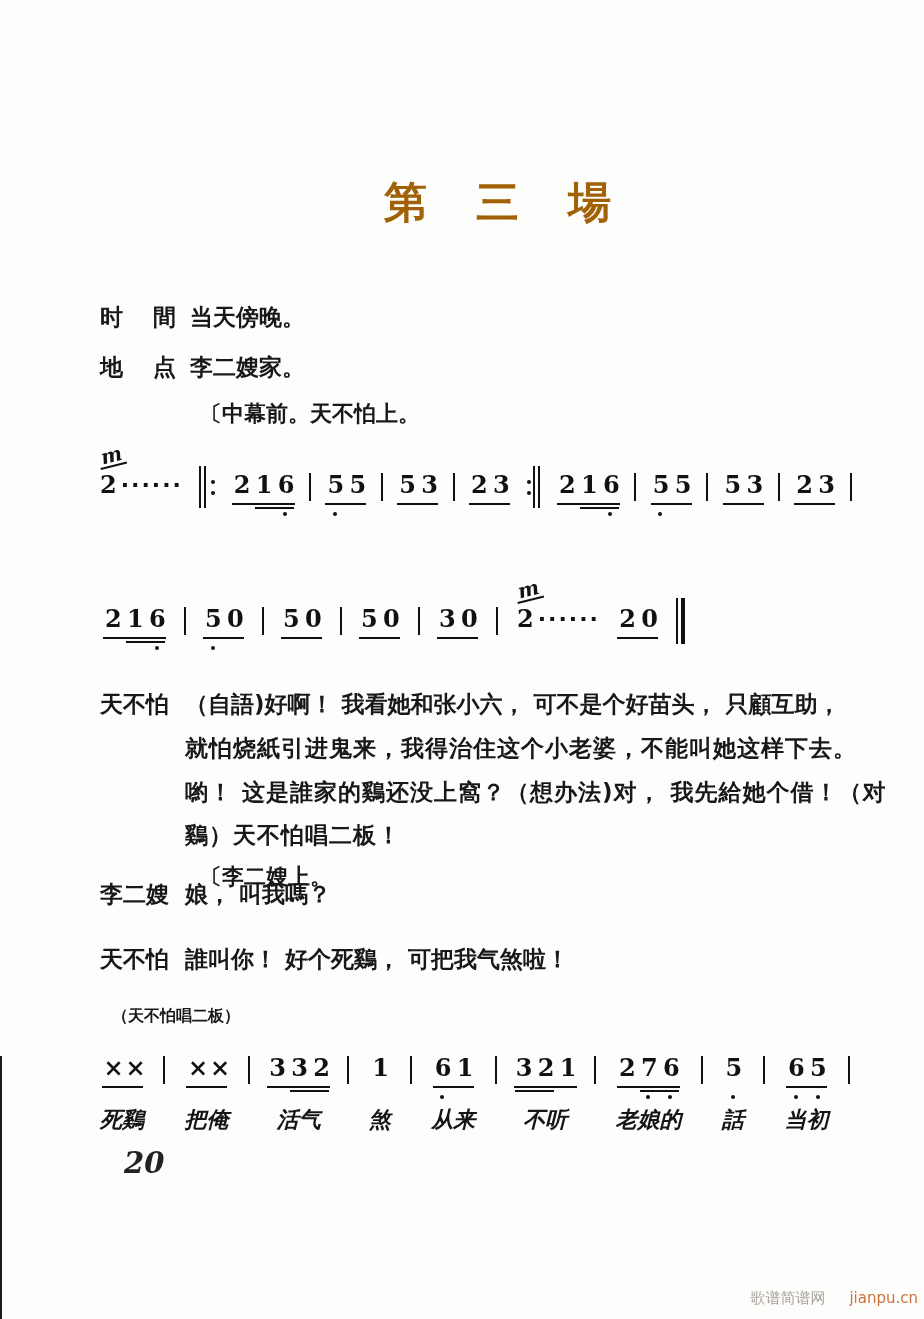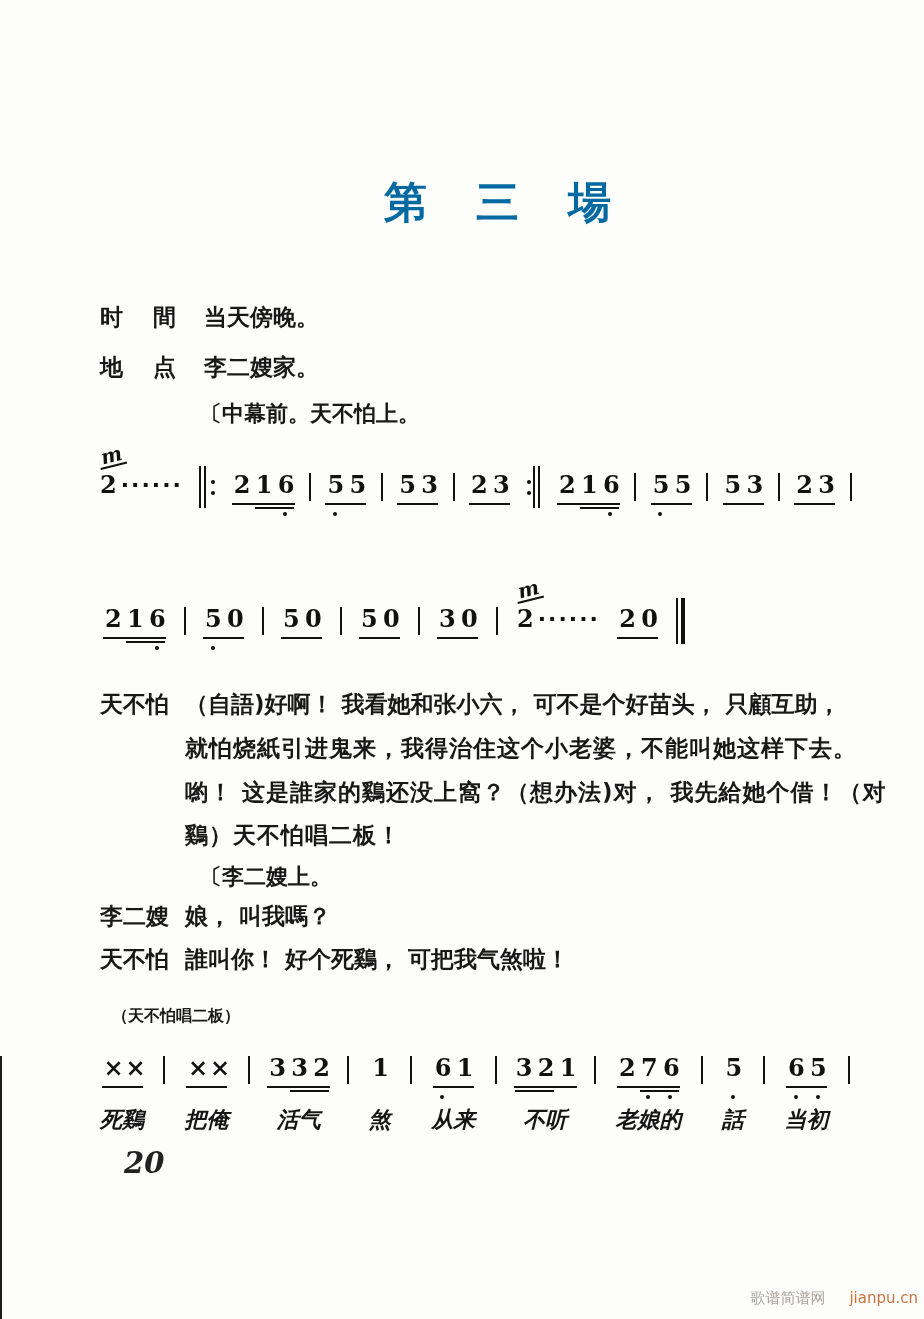--- a/index.html
+++ b/index.html
@@ -5,24 +5,24 @@
   html,body{margin:0;padding:0;}
   body{
     width:924px;height:1319px;position:relative;overflow:hidden;
     background:#fdfdfb;color:#181818;
     font-family:"DejaVu Sans",sans-serif;
   }
   .abs{position:absolute;}
   
   .page-title{
     left:384px;top:174px;font-size:43px;font-weight:bold;
-    word-spacing:30px;letter-spacing:2px;color:#0369a1;
+    word-spacing:30px;letter-spacing:2px;color:#a16207;
   }
   .meta-row{left:100px;font-size:23px;font-weight:bold;white-space:nowrap;}
-  .meta-label{word-spacing:22px;margin-right:28px;}
+  .meta-label{word-spacing:22px;margin-right:14px;}
   .stage-dir{font-size:22px;font-weight:bold;white-space:nowrap;}
   .drow{left:100px;font-size:23px;font-weight:bold;white-space:nowrap;}
   .speaker{display:inline-block;width:85px;}
   .dcont{left:185px;font-size:23px;font-weight:bold;white-space:nowrap;letter-spacing:1px;}
   .song-cue{left:112px;top:1006px;font-size:16px;font-weight:bold;}
   .pageno{
     left:124px;top:1146px;font-family:"DejaVu Serif",serif;
     font-style:italic;font-weight:bold;font-size:29px;color:#222;
   }
   .watermark{top:1289px;right:6px;font-size:15px;white-space:nowrap;}
@@ -232,21 +232,21 @@
 
 <div class="abs drow" style="top:689px">
   <span class="speaker">天不怕</span><span>（自語)好啊！ 我看她和张小六， 可不是个好苗头， 只顧互助，</span>
 </div>
 <div class="abs dcont" style="top:733px">就怕烧紙引进鬼来，我得治住这个小老婆，不能叫她这样下去。</div>
 <div class="abs dcont" style="top:777px">喲！ 这是誰家的鷄还没上窩？（想办法)对， 我先給她个借！（对</div>
 <div class="abs dcont" style="top:820px">鷄）天不怕唱二板！</div>
 
 <div class="abs stage-dir" style="top:862px;left:200px">〔李二嫂上。</div>
 
-<div class="abs drow" style="top:901px">
+<div class="abs drow" style="top:879px">
   <span class="speaker">李二嫂</span><span>娘， 叫我嗎？</span>
 </div>
 <div class="abs drow" style="top:944px">
   <span class="speaker">天不怕</span><span>誰叫你！ 好个死鷄， 可把我气煞啦！</span>
 </div>
 
 <div class="abs song-cue">（天不怕唱二板）</div>
 
 <div class="abs mline" style="top:1055px;left:100px;width:750px">
     <span class="grp">

